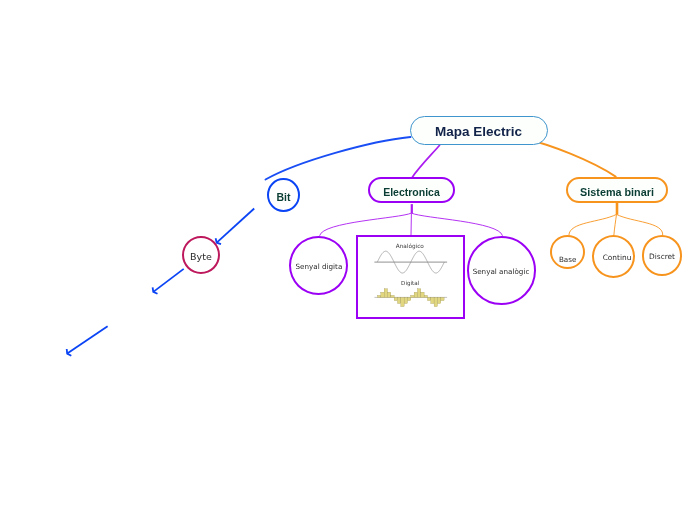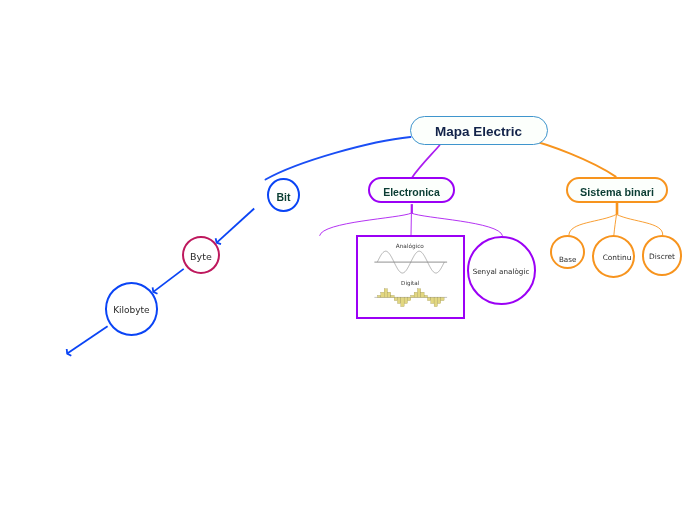--- a/index.html
+++ b/index.html
@@ -107,22 +107,22 @@
     </div>
   <div class="node rounded" id="sistema">
       <span>Sistema binari</span>
     </div>
   <div class="node circle" id="bit">
       <span>Bit</span>
     </div>
   <div class="node circle" id="byte">
       <span>Byte</span>
     </div>
-  <div class="node circle" id="kilobyte">
-      <span>Kilobyte</span>
+  <div class="node circle" id="digital">
+      <span>Senyal digita</span>
     </div>
   <div class="node circle" id="analogic">
       <span>Senyal analògic</span>
     </div>
   <div class="node circle" id="base">
       <span>Base</span>
     </div>
   <div class="node circle" id="continu">
       <span>Continu</span>
     </div>

